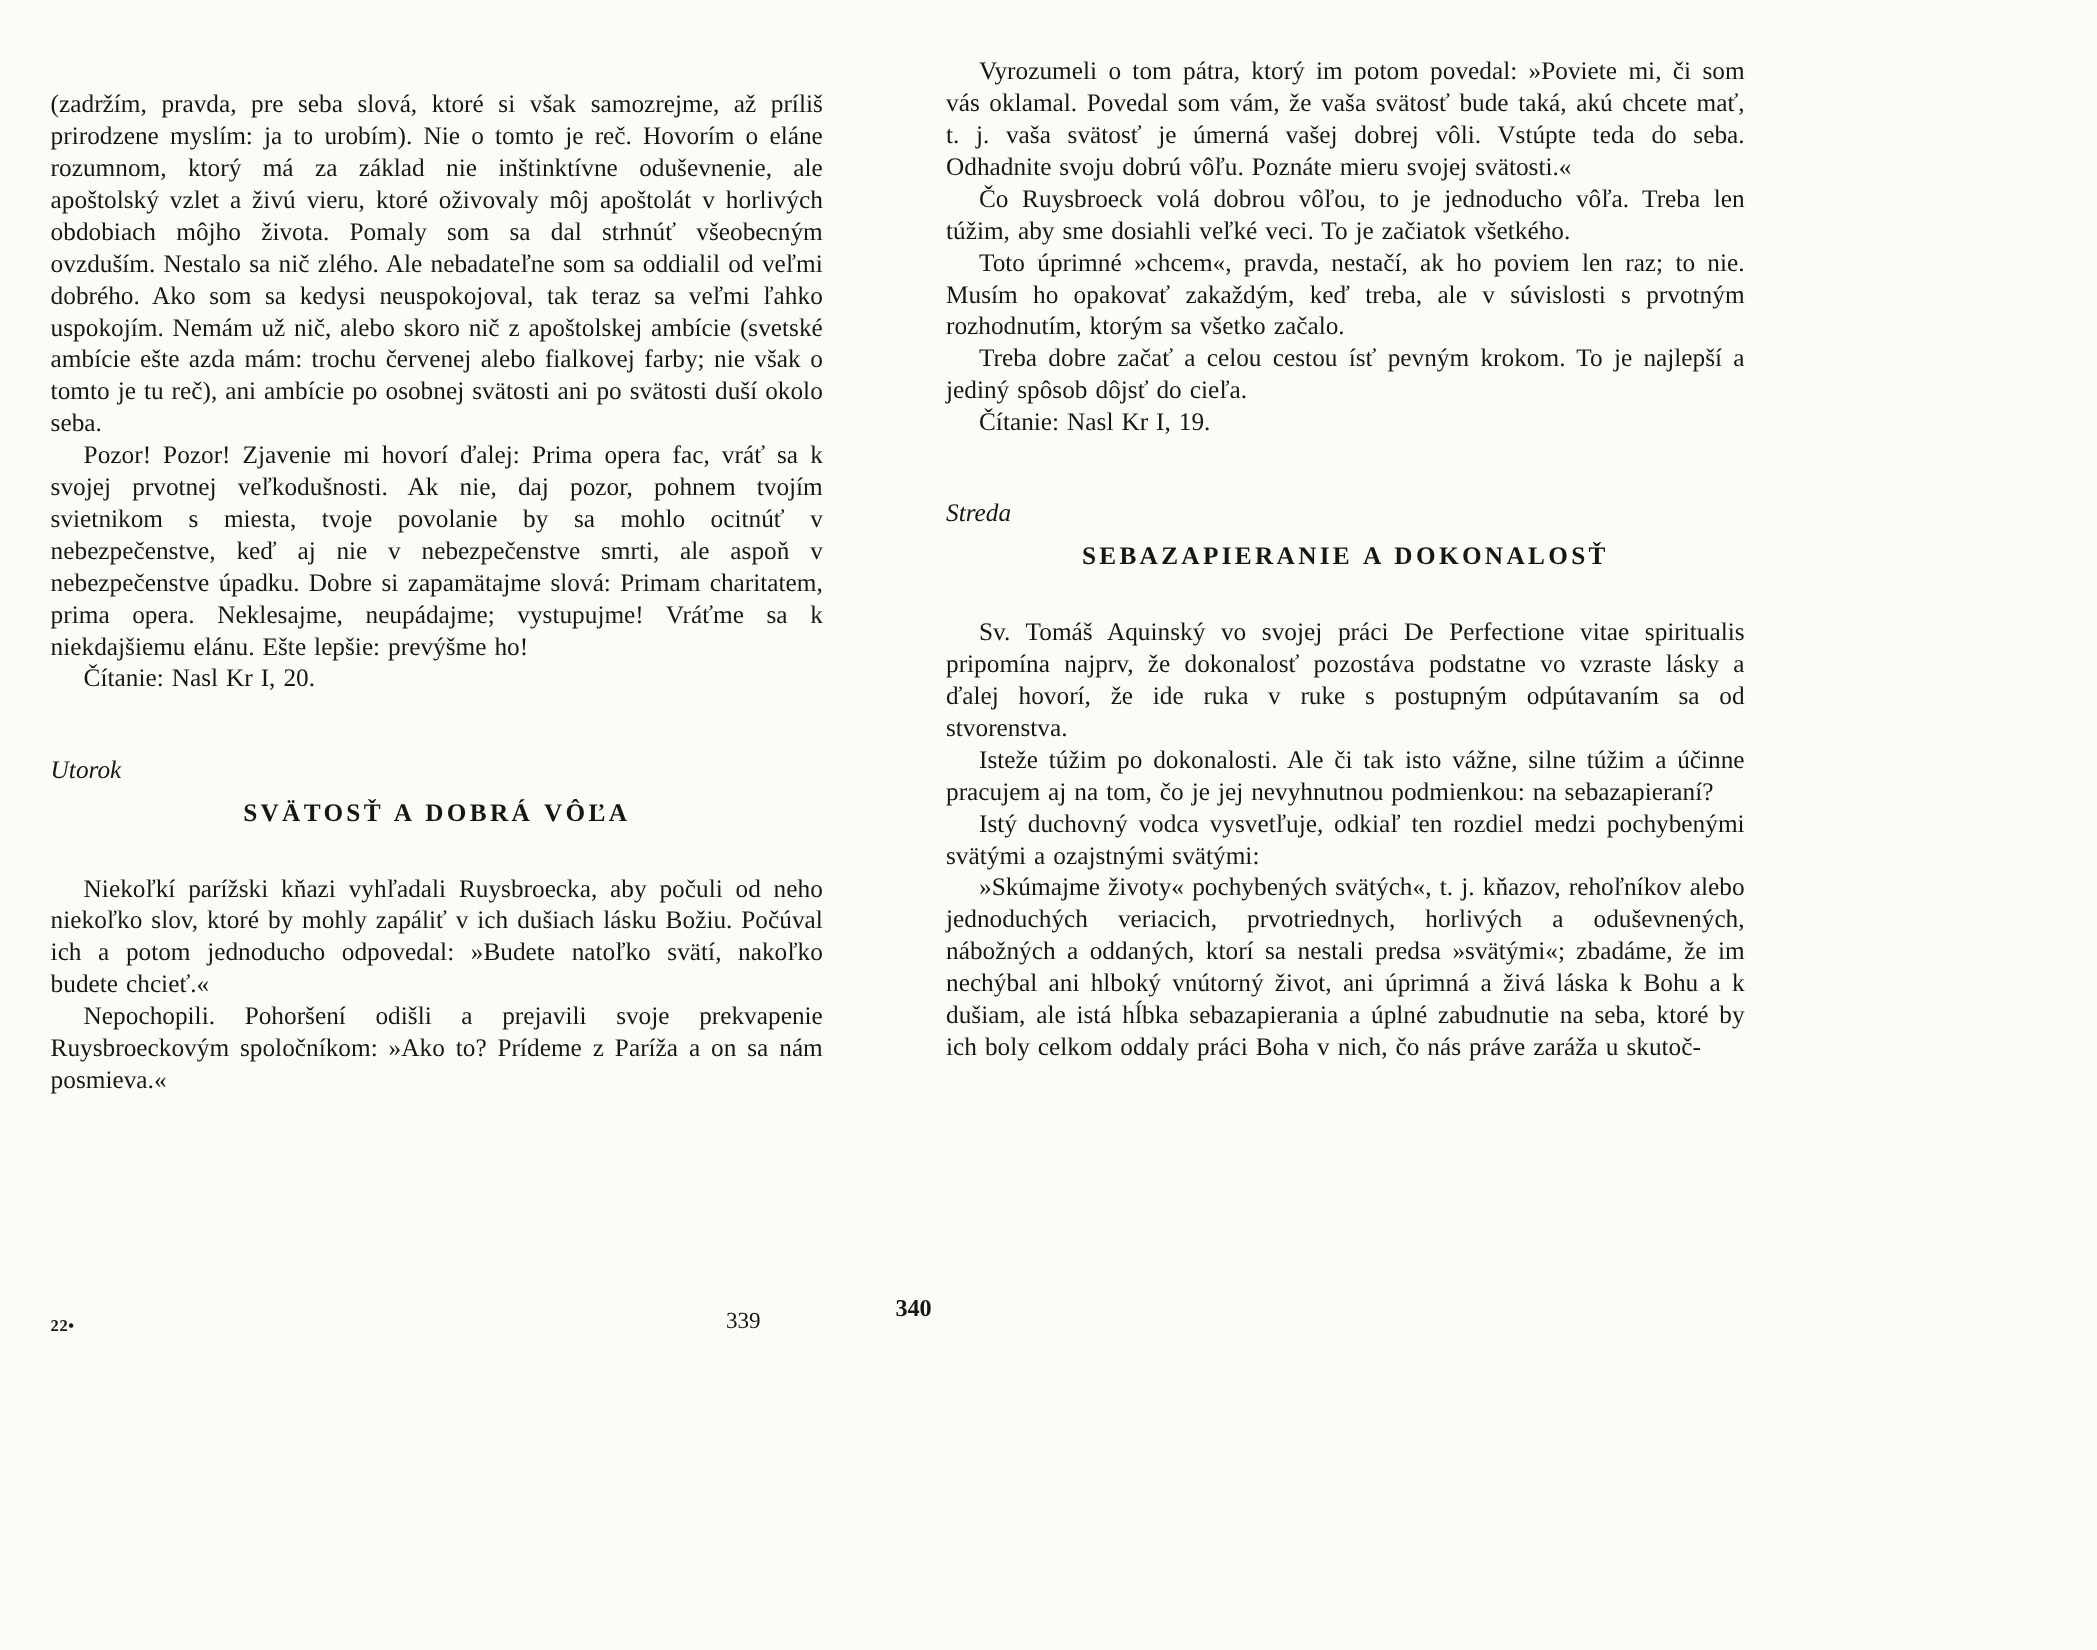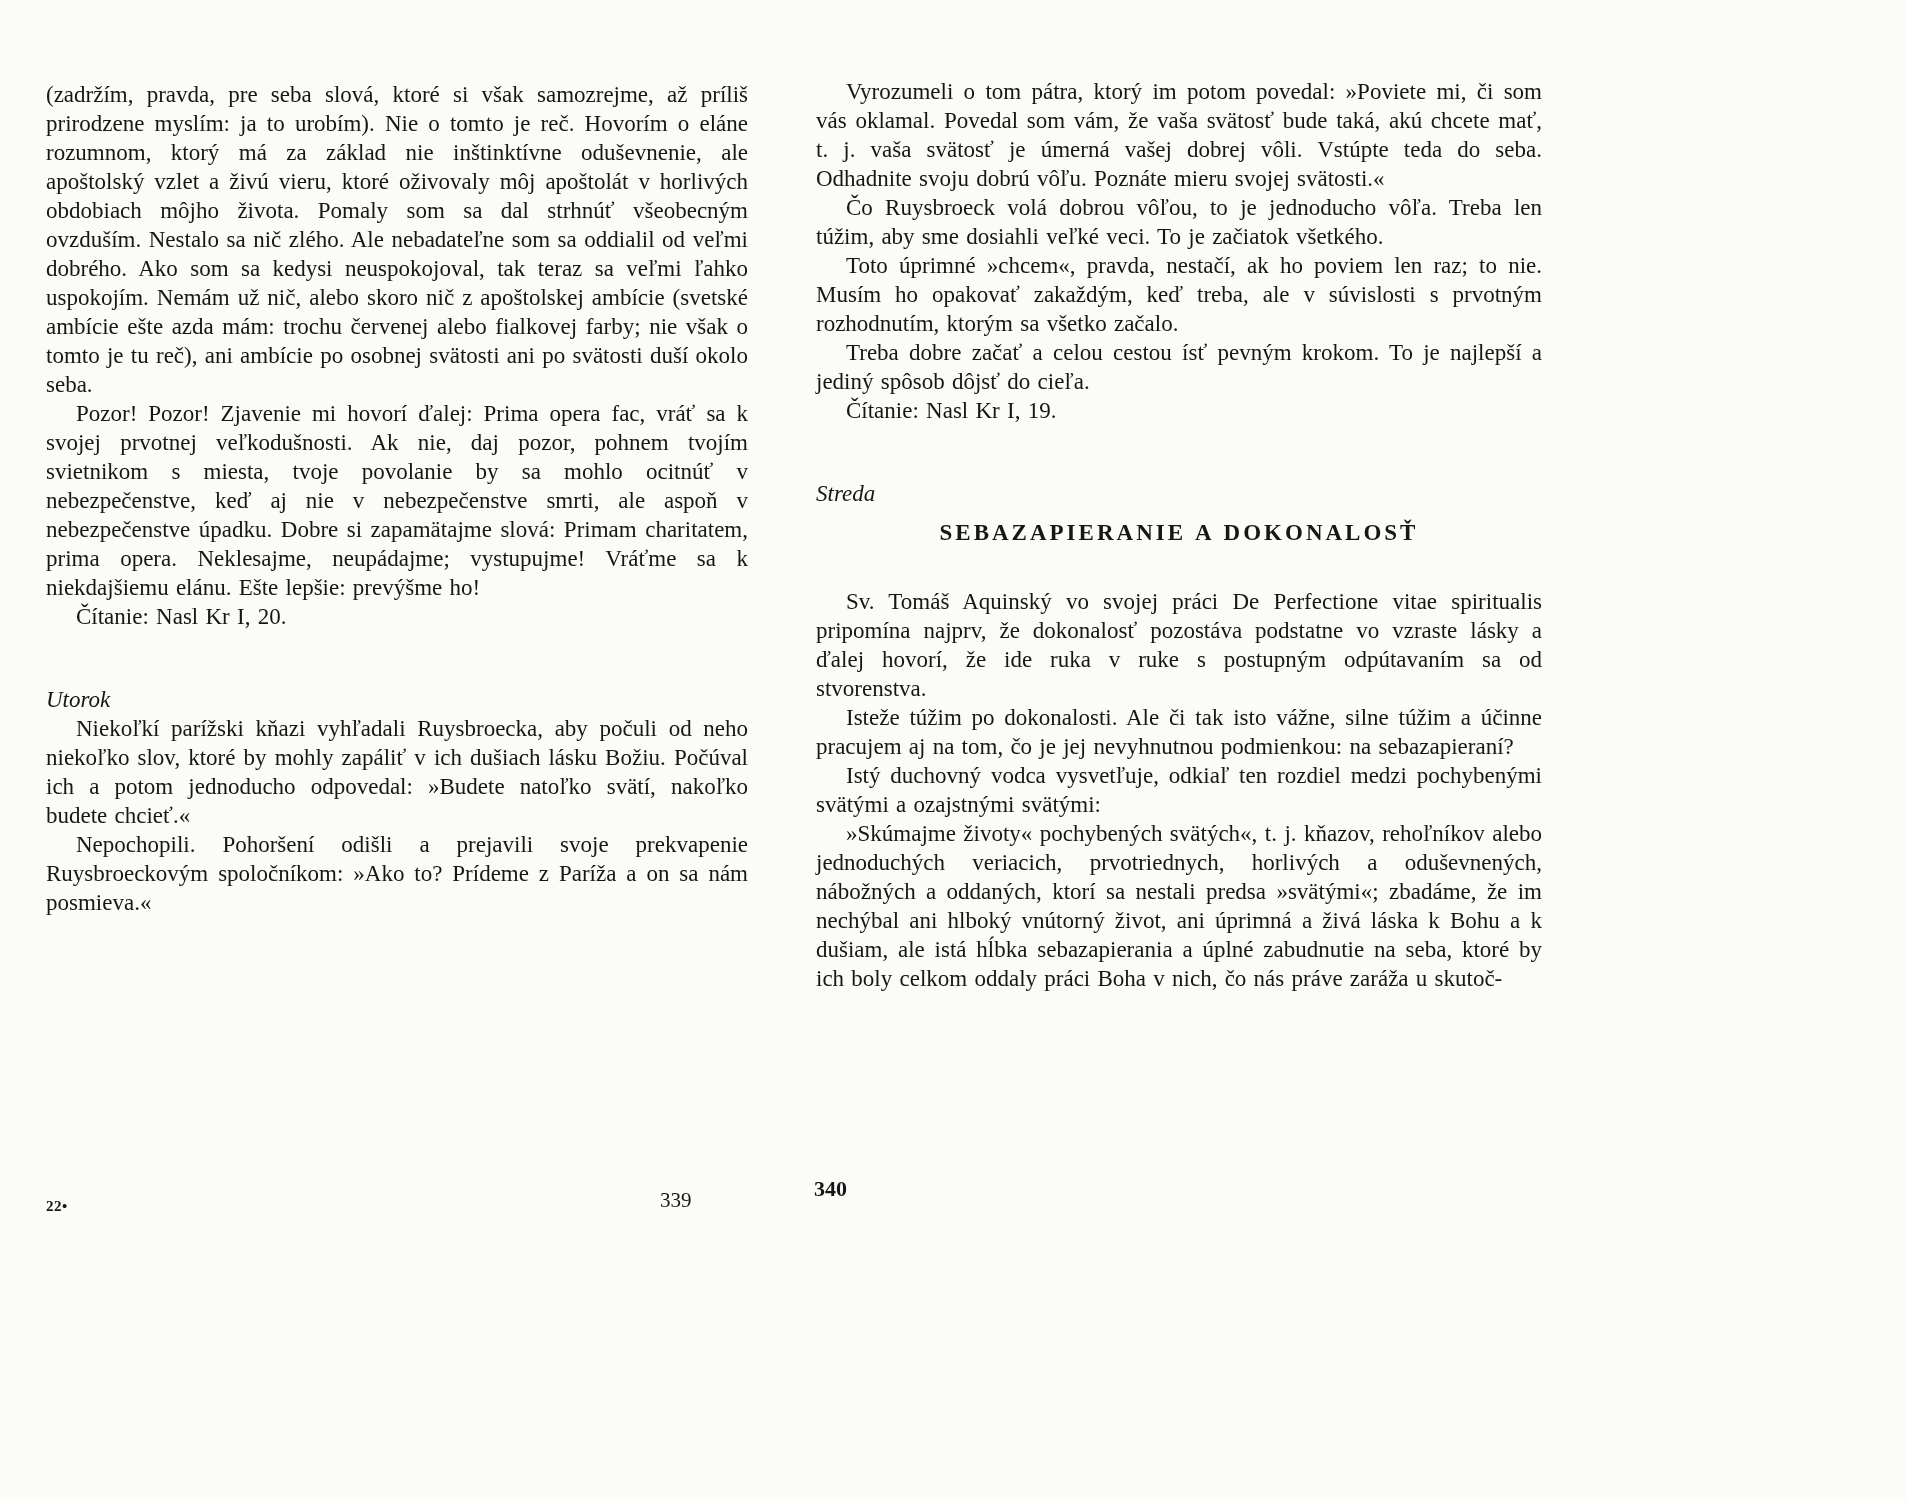--- a/index.html
+++ b/index.html
@@ -26,24 +26,23 @@
     font-size: 23px;
     line-height: 29px;
     word-spacing: 1.5px;
   }
   #left-col {
     left: 46px;
     top: 80px;
     width: 702px;
   }
   #right-col {
-    left: 816px;
+    left: 860px;
     top: 50px;
     width: 726px;
-    margin-top: 27px;
   }
   .page-col p {
     margin: 0;
     text-indent: 30px;
   }
   .page-col p.noindent {
     text-indent: 0;
   }
   .day-label {
     font-style: italic;
@@ -88,20 +87,21 @@
 </head>
 <body>
 
 <div class="book">
 
   <section class="page-col" id="left-col">
     <p class="noindent">(zadržím, pravda, pre seba slová, ktoré si však samozrejme, až príliš prirodzene myslím: ja to urobím). Nie o tomto je reč. Hovorím o eláne rozumnom, ktorý má za základ nie inštinktívne oduševnenie, ale apoštolský vzlet a živú vieru, ktoré oživovaly môj apoštolát v horlivých obdobiach môjho života. Pomaly som sa dal strhnúť všeobecným ovzduším. Nestalo sa nič zlého. Ale nebadateľne som sa oddialil od veľmi dobrého. Ako som sa kedysi neuspokojoval, tak teraz sa veľmi ľahko uspokojím. Nemám už nič, alebo skoro nič z apoštolskej ambície (svetské ambície ešte azda mám: trochu červenej alebo fialkovej farby; nie však o tomto je tu reč), ani ambície po osobnej svätosti ani po svätosti duší okolo seba.</p>
     <p>Pozor! Pozor! Zjavenie mi hovorí ďalej: Prima opera fac, vráť sa k svojej prvotnej veľkodušnosti. Ak nie, daj pozor, pohnem tvojím svietnikom s miesta, tvoje povolanie by sa mohlo ocitnúť v nebezpečenstve, keď aj nie v nebezpečenstve smrti, ale aspoň v nebezpečenstve úpadku. Dobre si zapamätajme slová: Primam charitatem, prima opera. Neklesajme, neupádajme; vystupujme! Vráťme sa k niekdajšiemu elánu. Ešte lepšie: prevýšme ho!</p>
     <p class="reading">Čítanie: Nasl Kr I, 20.</p>
     <p class="day-label">Utorok</p>
+    <h2 class="chapter-heading">SVÄTOSŤ A DOBRÁ VÔĽA</h2>
     <p>Niekoľkí parížski kňazi vyhľadali Ruysbroecka, aby počuli od neho niekoľko slov, ktoré by mohly zapáliť v ich dušiach lásku Božiu. Počúval ich a potom jednoducho odpovedal: »Budete natoľko svätí, nakoľko budete chcieť.«</p>
     <p>Nepochopili. Pohoršení odišli a prejavili svoje prekvapenie Ruysbroeckovým spoločníkom: »Ako to? Prídeme z Paríža a on sa nám posmieva.«</p>
   </section>
 
   <section class="page-col" id="right-col">
     <p>Vyrozumeli o tom pátra, ktorý im potom povedal: »Poviete mi, či som vás oklamal. Povedal som vám, že vaša svätosť bude taká, akú chcete mať, t. j. vaša svätosť je úmerná vašej dobrej vôli. Vstúpte teda do seba. Odhadnite svoju dobrú vôľu. Poznáte mieru svojej svätosti.«</p>
     <p>Čo Ruysbroeck volá dobrou vôľou, to je jednoducho vôľa. Treba len túžim, aby sme dosiahli veľké veci. To je začiatok všetkého.</p>
     <p>Toto úprimné »chcem«, pravda, nestačí, ak ho poviem len raz; to nie. Musím ho opakovať zakaždým, keď treba, ale v súvislosti s prvotným rozhodnutím, ktorým sa všetko začalo.</p>
     <p>Treba dobre začať a celou cestou ísť pevným krokom. To je najlepší a jediný spôsob dôjsť do cieľa.</p>
     <p class="reading">Čítanie: Nasl Kr I, 19.</p>

